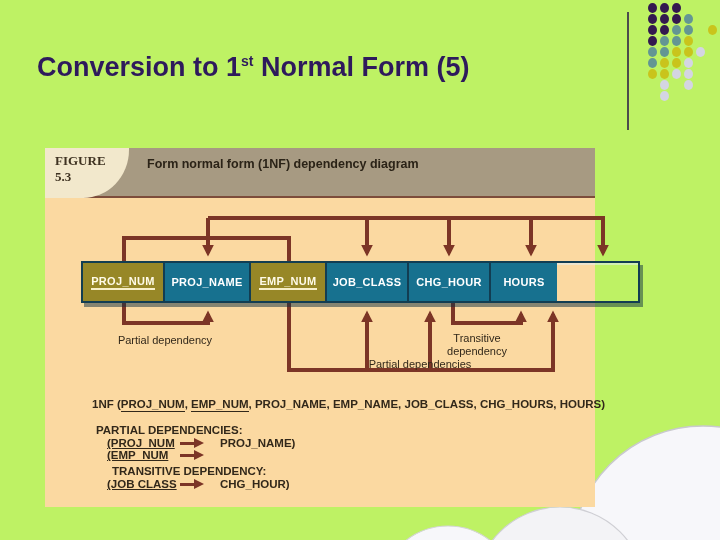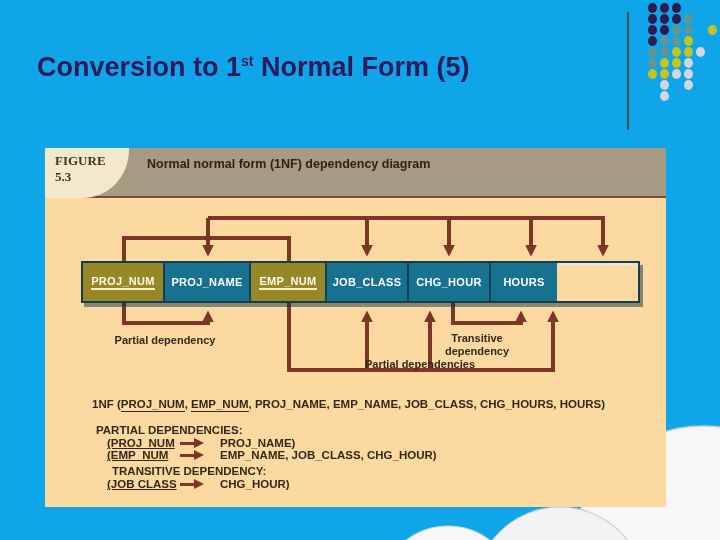--- a/index.html
+++ b/index.html
@@ -2,34 +2,34 @@
 <html style="--title: #2e1a5c; --arrow: #7c3526; --ink: #32281a; --cell-key-bg: #978727; --cell-attr-bg: #17718f; --figure-body-bg: #fbd9a1; --figure-header-bg: #a79a82; --figure-label-bg: #f2e8cc;"><head>
 <meta charset="utf-8">
 <style>
   html,body{margin:0;padding:0;}
   :root{
     --title:#2e1a5c; --arrow:#7c3526; --ink:#32281a;
     --cell-key-bg:#978727; --cell-attr-bg:#17718f;
     --figure-body-bg:#fbd9a1; --figure-header-bg:#a79a82; --figure-label-bg:#f2e8cc;
   }
   .slide{
-    position:relative; width:720px; height:540px; background:#0ea5e9;
+    position:relative; width:720px; height:540px; background:#bef264;
     overflow:hidden; font-family:"Liberation Sans", sans-serif;
   }
   .bg-circles{position:absolute; left:0; top:0; z-index:0;}
   .slide-title{
     position:absolute; left:37px; top:52px; z-index:2;
     font-size:27px; font-weight:bold; color:var(--title); letter-spacing:0px;
   }
   .slide-title sup{font-size:14px;}
   .sep-line{position:absolute; left:627px; top:12px; width:2px; height:118px; background:#4c4c4c; z-index:2;}
   .dots{position:absolute; left:648px; top:3px; width:70px; height:110px; z-index:2;}
   .dot{position:absolute; width:9px; height:10px; border-radius:50%;}
 
-  .figure{position:absolute; left:45px; top:148px; width:621px; height:359px; z-index:1;}
+  .figure{position:absolute; left:45px; top:148px; width:550px; height:359px; z-index:1;}
   .fig-header{position:relative; height:50px; background:var(--figure-header-bg); border-bottom:2px solid #7d4d3b; box-sizing:border-box;}
   .fig-label-box{
     position:absolute; left:0; top:0; width:84px; height:50px;
     background:var(--figure-label-bg); border-bottom-right-radius:46px 48px;
   }
   .fig-label-box .l1{position:absolute; left:10px; top:5px; font-family:"Liberation Serif", serif; font-weight:bold; font-size:13px; color:#3f3322;}
   .fig-label-box .l2{position:absolute; left:10px; top:21px; font-family:"Liberation Serif", serif; font-weight:bold; font-size:13px; color:#3f3322;}
   .fig-caption{position:absolute; left:102px; top:9px; font-size:12.5px; font-weight:bold; color:#2b2317;}
   .fig-body{position:relative; height:309px; background:var(--figure-body-bg);}
   .diagram-svg{position:absolute; left:0; top:0;}
@@ -42,21 +42,21 @@
   .cell{
     box-sizing:border-box; border-right:2px solid #123d52;
     display:flex; align-items:center; justify-content:center;
     font-size:11px; font-weight:bold; letter-spacing:0.3px; color:#ffffff;
   }
   .cell:last-child{border-right:none;}
   .cell.attr{background:var(--cell-attr-bg);}
   .cell.key{background:var(--cell-key-bg); color:#fffbe8;}
   .cell.key .u{border-bottom:2px solid #f7efc9; padding-bottom:1px;}
 
-  .anno{position:absolute; font-size:11px; font-weight:bold; color:var(--ink); text-align:center; line-height:13px;}
+  .anno{position:absolute; font-size:11px; font-weight:normal; color:var(--ink); text-align:center; line-height:13px;}
   .note{position:absolute; font-size:11.5px; font-weight:bold; color:var(--ink); white-space:nowrap;}
   .note .u{border-bottom:1.5px solid var(--ink); padding-bottom:1px;}
   .rule{position:absolute; display:flex; align-items:center; font-size:11.5px; font-weight:bold; color:var(--ink); white-space:nowrap;}
   .rule .lhs{width:73px;text-decoration:underline;}
   .fd-arrow{position:relative; display:inline-block; width:26px; height:10px; margin-right:14px;}
   .fd-arrow::before{content:""; position:absolute; left:0; top:3.5px; width:14px; height:3.5px; background:var(--arrow);}
   .fd-arrow::after{content:""; position:absolute; left:14px; top:0; width:0; height:0;
     border-left:10px solid var(--arrow); border-top:5px solid transparent; border-bottom:5px solid transparent;}
 </style>
 </head>
@@ -107,21 +107,21 @@
       <span class="dot" style="left: 36px; top: 77px; background: rgb(212, 213, 226);"></span>
       <span class="dot" style="left: 12px; top: 88px; background: rgb(212, 213, 226);"></span>
     </div>
 
   <div class="figure">
     <div class="fig-header">
       <div class="fig-label-box">
         <div class="l1">FIGURE</div>
         <div class="l2">5.3</div>
       </div>
-      <div class="fig-caption">Normal normal form (1NF) dependency diagram</div>
+      <div class="fig-caption">Form normal form (1NF) dependency diagram</div>
     </div>
 
     <div class="fig-body">
 
       <svg class="diagram-svg" width="618" height="309">
         <defs>
           <marker id="ah" viewBox="0 0 10 10" refX="7" refY="5" markerWidth="3" markerHeight="3" orient="auto" markerUnits="strokeWidth">
             <path class="arrow-fill" d="M0,0 L10,5 L0,10 Z" fill="#7c3526"></path>
           </marker>
         </defs>
@@ -177,21 +177,20 @@
 
       <div class="note" style="left:51px; top:226px;">PARTIAL DEPENDENCIES:</div>
       <div class="rule" style="left:62px; top:239px;">
         <span class="lhs">(PROJ_NUM</span>
           <span class="fd-arrow"></span>
           <span>PROJ_NAME)</span>
       </div>
       <div class="rule" style="left:62px; top:251px;justify-content:center;">
         <span class="lhs">(EMP_NUM</span>
           <span class="fd-arrow"></span>
-          <span>EMP_NAME, JOB_CLASS, CHG_HOUR)</span>
       </div>
 
       <div class="note" style="left:67px; top:267px;">TRANSITIVE DEPENDENCY:</div>
       <div class="rule" style="left:62px; top:280px;">
         <span class="lhs">(JOB CLASS</span>
           <span class="fd-arrow"></span>
           <span>CHG_HOUR)</span>
       </div>
 
     </div>

